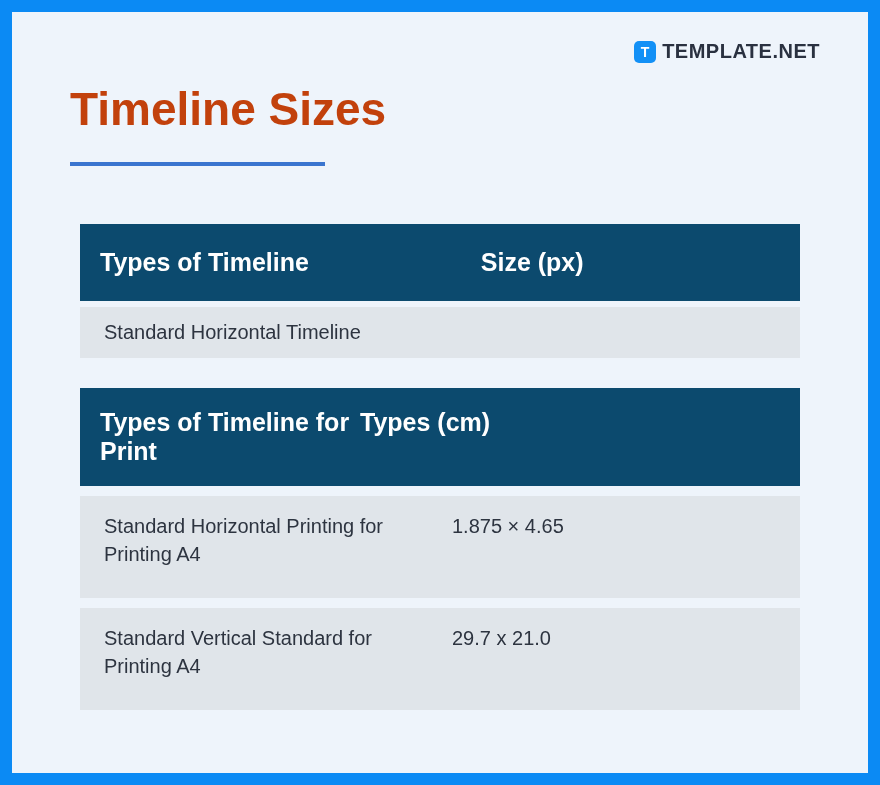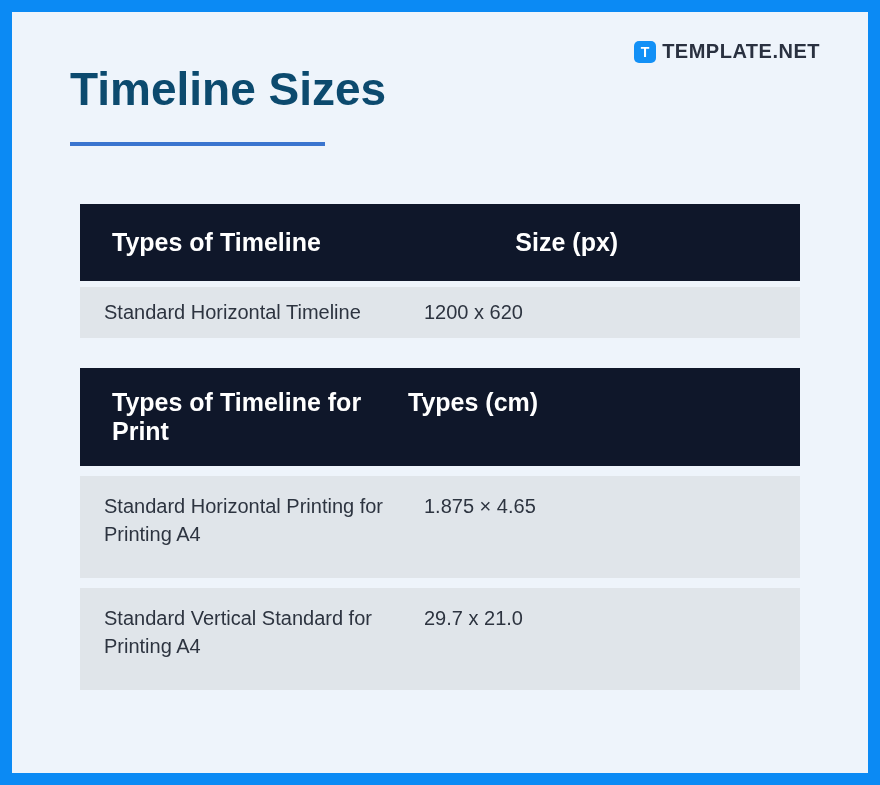--- a/index.html
+++ b/index.html
@@ -47,63 +47,63 @@
     }
     .brand-text {
       font-size: 20px;
       font-weight: 800;
       letter-spacing: 0.5px;
       color: #2a3140;
     }
     .page-title {
       font-size: 46px;
       font-weight: 700;
-      color: #0c4a6e;
-      margin-top: 0;
+      color: #c2410c;
+      margin-top: 20px;
     }
     .title-underline {
       width: 255px;
       height: 4px;
       background: #3a75cf;
       margin-top: 26px;
     }
     .tables-wrap {
       margin-top: 58px;
       padding: 0 10px;
     }
     .tbl {
       width: 100%;
       margin-bottom: 30px;
     }
     .thead {
-      background: #0f172a;
+      background: #0c4a6e;
       color: #ffffff;
       display: flex;
-      padding: 24px 32px;
+      padding: 24px 20px;
       font-size: 25px;
       font-weight: 700;
-      gap: 36px;
     }
     .thead2 {
       padding-top: 20px;
       padding-bottom: 20px;
     }
     .col-type {
       flex: 0 0 56%;
     }
     .col-size {
       flex: 1;
     }
     .trow {
       background: #e0e5ea;
       display: flex;
       padding: 14px 24px;
       font-size: 20px;
       color: #2d3440;
       margin-top: 6px;
+      gap: 28px;
     }
     .trow2 {
       padding-top: 16px;
       padding-bottom: 30px;
       margin-top: 10px;
       line-height: 1.4;
     }
     .col-type-cell {
       flex: 0 0 56%;
       max-width: 320px;
@@ -128,21 +128,20 @@
 
     <div class="tables-wrap">
 
       <div class="tbl">
         <div class="thead">
           <div class="col-type">Types of Timeline</div>
           <div class="col-size">Size (px)</div>
         </div>
         <div class="trow">
           <div class="col-type-cell">Standard Horizontal Timeline</div>
-          <div class="col-size-cell">1200 x 620</div>
         </div>
       </div>
 
       <div class="tbl">
         <div class="thead thead2">
           <div class="col-type" style="max-width:260px">Types of Timeline for Print</div>
           <div class="col-size">Types (cm)</div>
         </div>
         <div class="trow trow2">
           <div class="col-type-cell">Standard Horizontal Printing for Printing A4</div>

